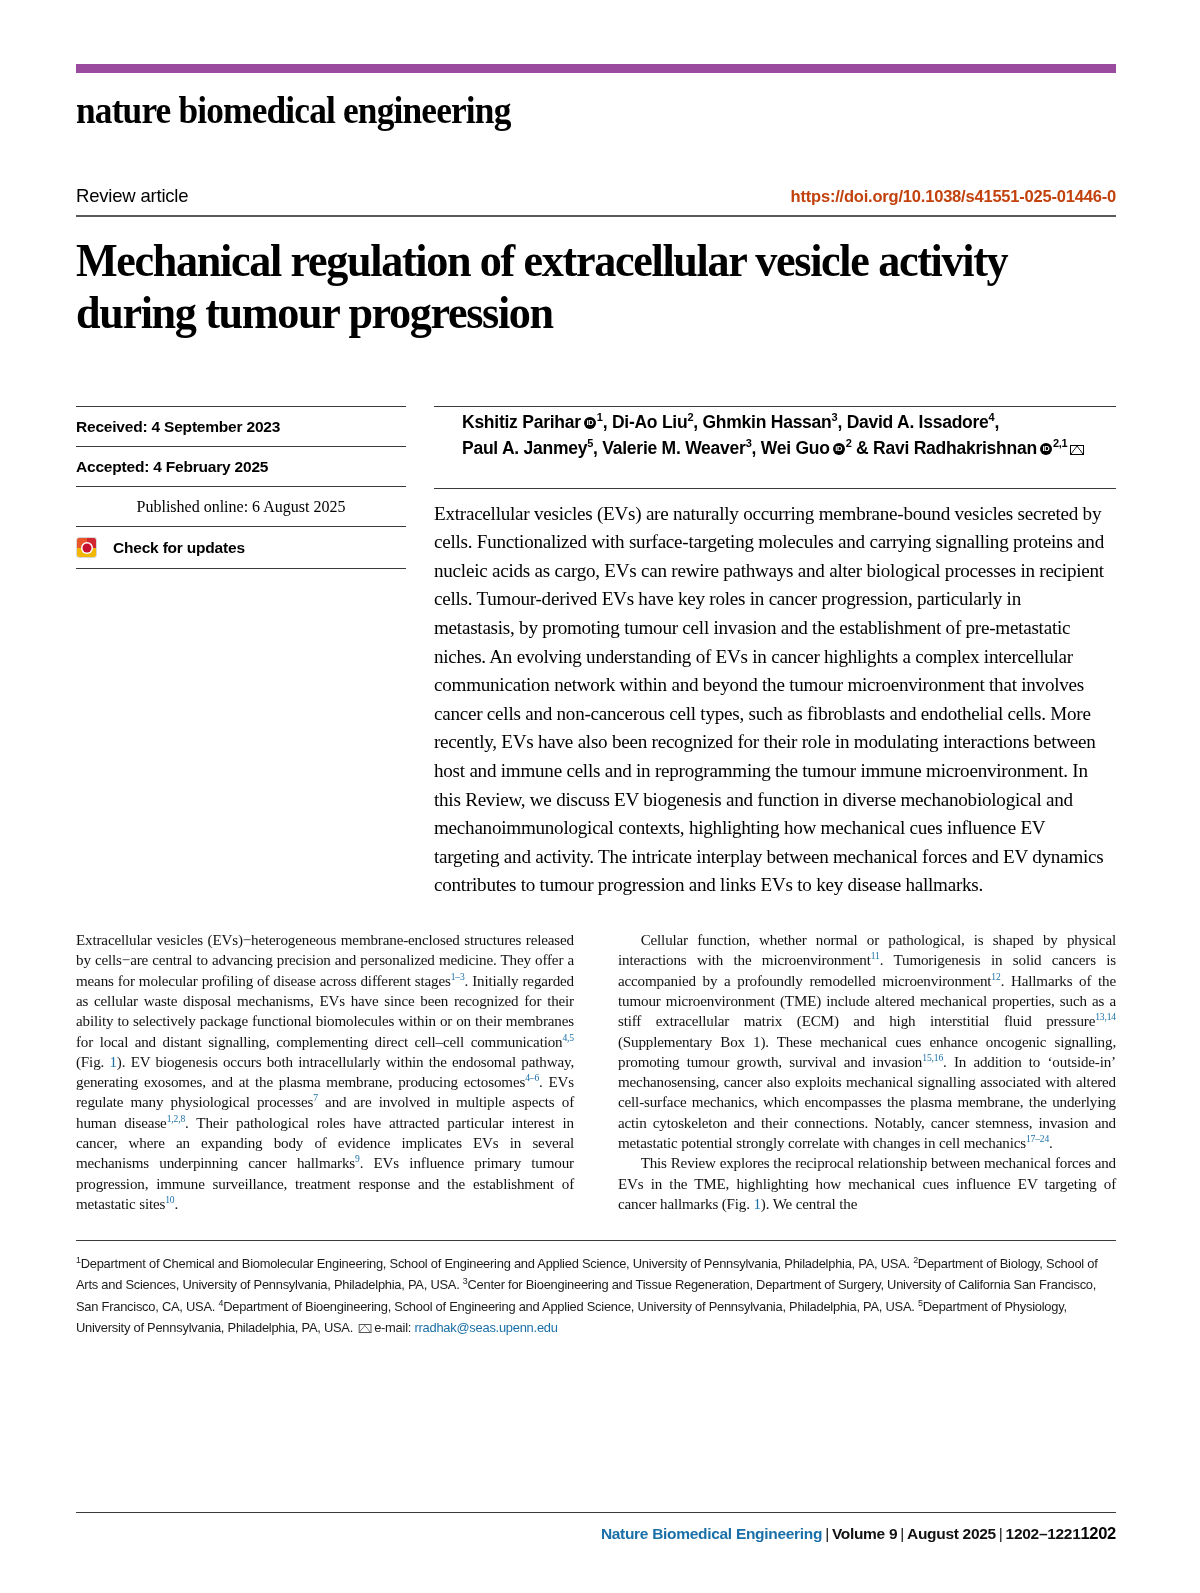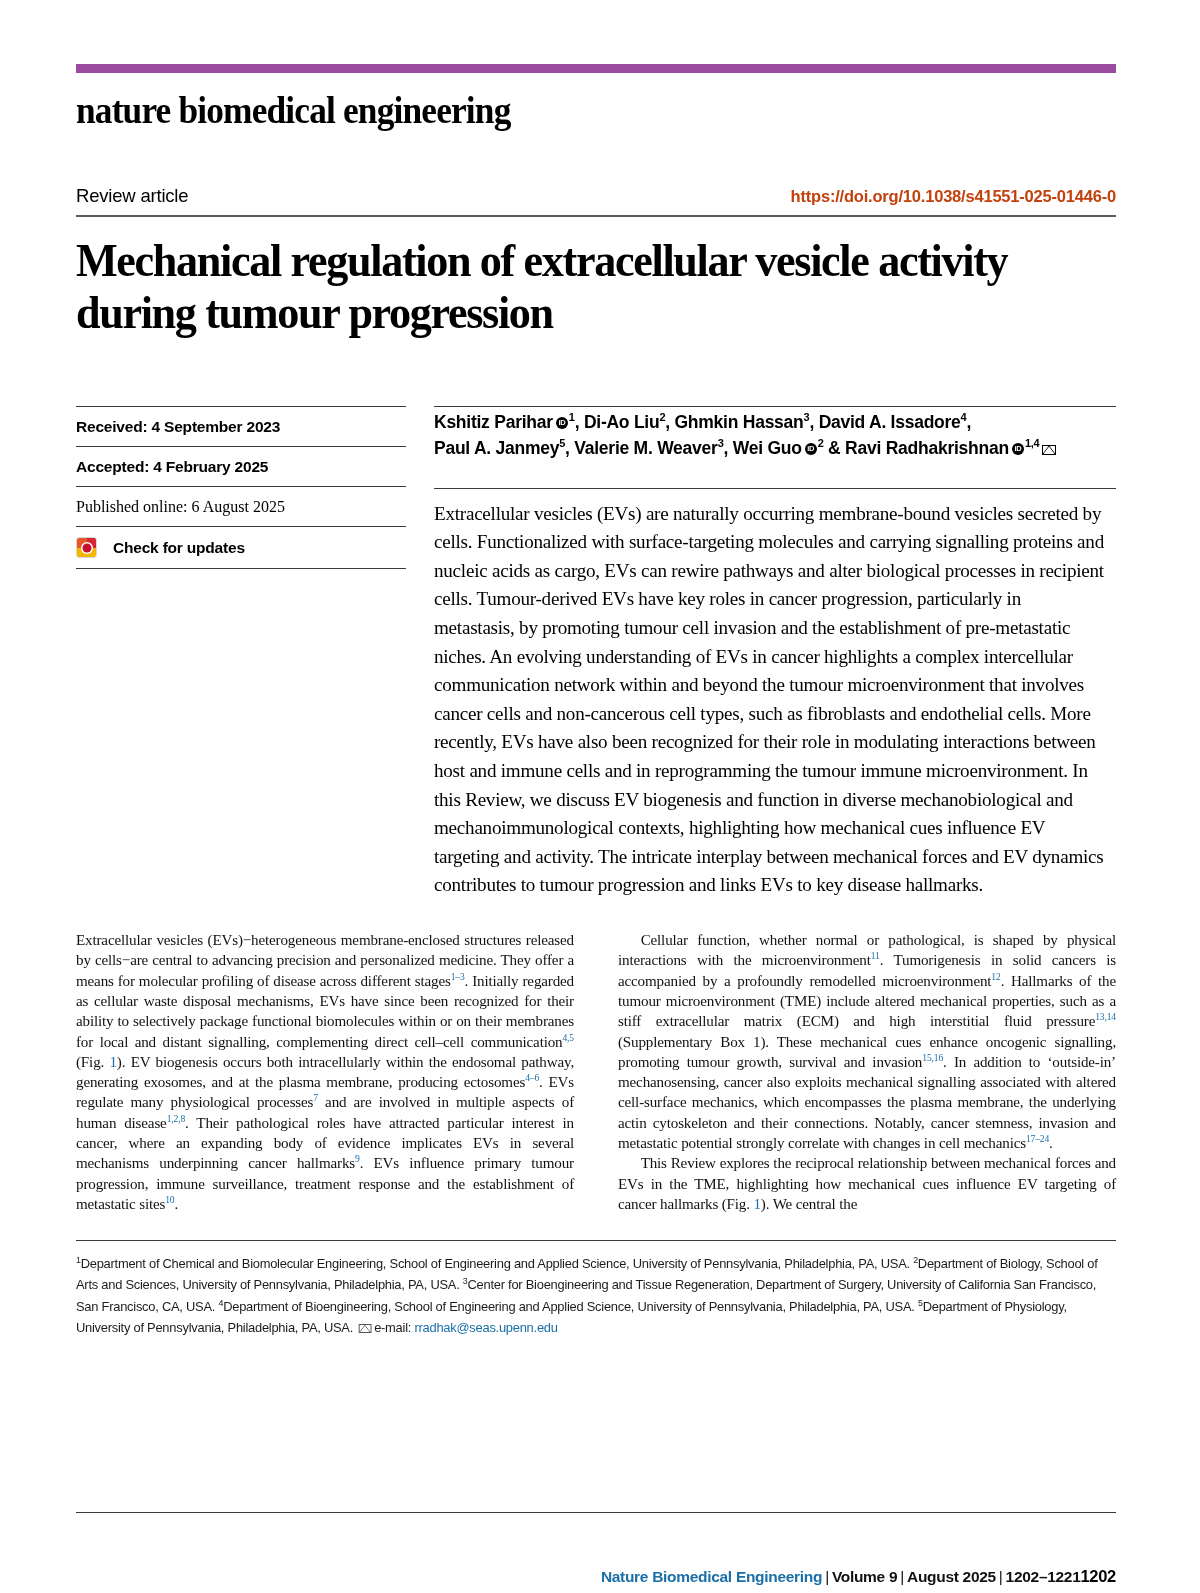--- a/index.html
+++ b/index.html
@@ -119,20 +119,21 @@
     font-weight: bold;
     letter-spacing: -0.2px;
     padding: 11px 0 10px 0;
     color: #000;
   }
   .hist-item.serif {
     font-family: "Liberation Serif", serif;
     font-weight: normal;
     font-size: 16px;
     letter-spacing: 0;
+    text-align: center;
   }
   .updates-row {
     display: flex;
     align-items: center;
     gap: 16px;
     padding: 10px 0 10px 0;
   }
   .crossmark {
     width: 19px;
     height: 19px;
@@ -168,20 +169,21 @@
   }
 
   
   .authors {
     font-size: 17.5px;
     font-weight: bold;
     line-height: 1.5;
     letter-spacing: -0.25px;
     color: #000;
     padding-top: 2px;
+    margin-left: 28px;
   }
   .authors sup {
     font-size: 11px;
     vertical-align: super;
     font-weight: bold;
   }
   .orcid {
     display: inline-block;
     width: 12px; height: 12px;
     border-radius: 50%;
@@ -329,21 +331,20 @@
     letter-spacing: -0.3px;
     color: #111;
   }
   .footer-journal { color: #1a6fa8; }
   .footer-sep { color: #111; font-weight: normal; padding: 0 3px; }
   .footer-page {
     font-size: 16.5px;
     font-weight: bold;
     letter-spacing: -0.3px;
     color: #000;
-    margin-top: 43px;
   }
 </style>
 </head>
 <body>
 
 <div class="page">
   <div class="content">
 
     <div class="masthead-bar"></div>
     <div class="masthead-title">nature biomedical engineering</div>
@@ -378,21 +379,21 @@
         </div>
         <div class="hist-rule"></div>
       </div>
 
       <div class="head-gap"></div>
 
       <div class="head-right">
         <div class="hist-rule" style="width:100%"></div>
         <div class="authors">
           <span>Kshitiz Parihar</span><span class="orcid"></span><sup>1</sup><span>, Di-Ao Liu</span><sup>2</sup><span>, Ghmkin Hassan</span><sup>3</sup><span>, David A. Issadore</span><sup>4</sup><span>,</span><br>
-          <span>Paul A. Janmey</span><sup>5</sup><span>, Valerie M. Weaver</span><sup>3</sup><span>, Wei Guo</span><span class="orcid"></span><sup>2</sup><span> &amp; Ravi Radhakrishnan</span><span class="orcid"></span><sup>1,4</sup><span class="envelope"></span>
+          <span>Paul A. Janmey</span><sup>5</sup><span>, Valerie M. Weaver</span><sup>3</sup><span>, Wei Guo</span><span class="orcid"></span><sup>2</sup><span> &amp; Ravi Radhakrishnan</span><span class="orcid"></span><sup>2,1</sup><span class="envelope"></span>
         </div>
         <div class="abstract-rule"></div>
         <div class="abstract">Extracellular vesicles (EVs) are naturally occurring membrane-bound vesicles secreted by cells. Functionalized with surface-targeting molecules and carrying signalling proteins and nucleic acids as cargo, EVs can rewire pathways and alter biological processes in recipient cells. Tumour-derived EVs have key roles in cancer progression, particularly in metastasis, by promoting tumour cell invasion and the establishment of pre-metastatic niches. An evolving understanding of EVs in cancer highlights a complex intercellular communication network within and beyond the tumour microenvironment that involves cancer cells and non-cancerous cell types, such as fibroblasts and endothelial cells. More recently, EVs have also been recognized for their role in modulating interactions between host and immune cells and in reprogramming the tumour immune microenvironment. In this Review, we discuss EV biogenesis and function in diverse mechanobiological and mechanoimmunological contexts, highlighting how mechanical cues influence EV targeting and activity. The intricate interplay between mechanical forces and EV dynamics contributes to tumour progression and links EVs to key disease hallmarks.</div>
       </div>
     </div>
 
     <div class="body-cols">
       <div class="body-col">
         <p><span>Extracellular vesicles (EVs)−heterogeneous membrane-enclosed structures released by cells−are central to advancing precision and personalized medicine. They offer a means for molecular profiling of disease across different stages</span><sup class="ref">1–3</sup><span>. Initially regarded as cellular waste disposal mechanisms, EVs have since been recognized for their ability to selectively package functional biomolecules within or on their membranes for local and distant signalling, complementing direct cell–cell communication</span><sup class="ref">4,5</sup><span> (Fig. </span><span class="figref">1</span><span>). EV biogenesis occurs both intracellularly within the endosomal pathway, generating exosomes, and at the plasma membrane, producing ectosomes</span><sup class="ref">4–6</sup><span>. EVs regulate many physiological processes</span><sup class="ref">7</sup><span> and are involved in multiple aspects of human disease</span><sup class="ref">1,2,8</sup><span>. Their pathological roles have attracted particular interest in cancer, where an expanding body of evidence implicates EVs in several mechanisms underpinning cancer hallmarks</span><sup class="ref">9</sup><span>. EVs influence primary tumour progression, immune surveillance, treatment response and the establishment of metastatic sites</span><sup class="ref">10</sup><span>.</span></p>
       </div>

